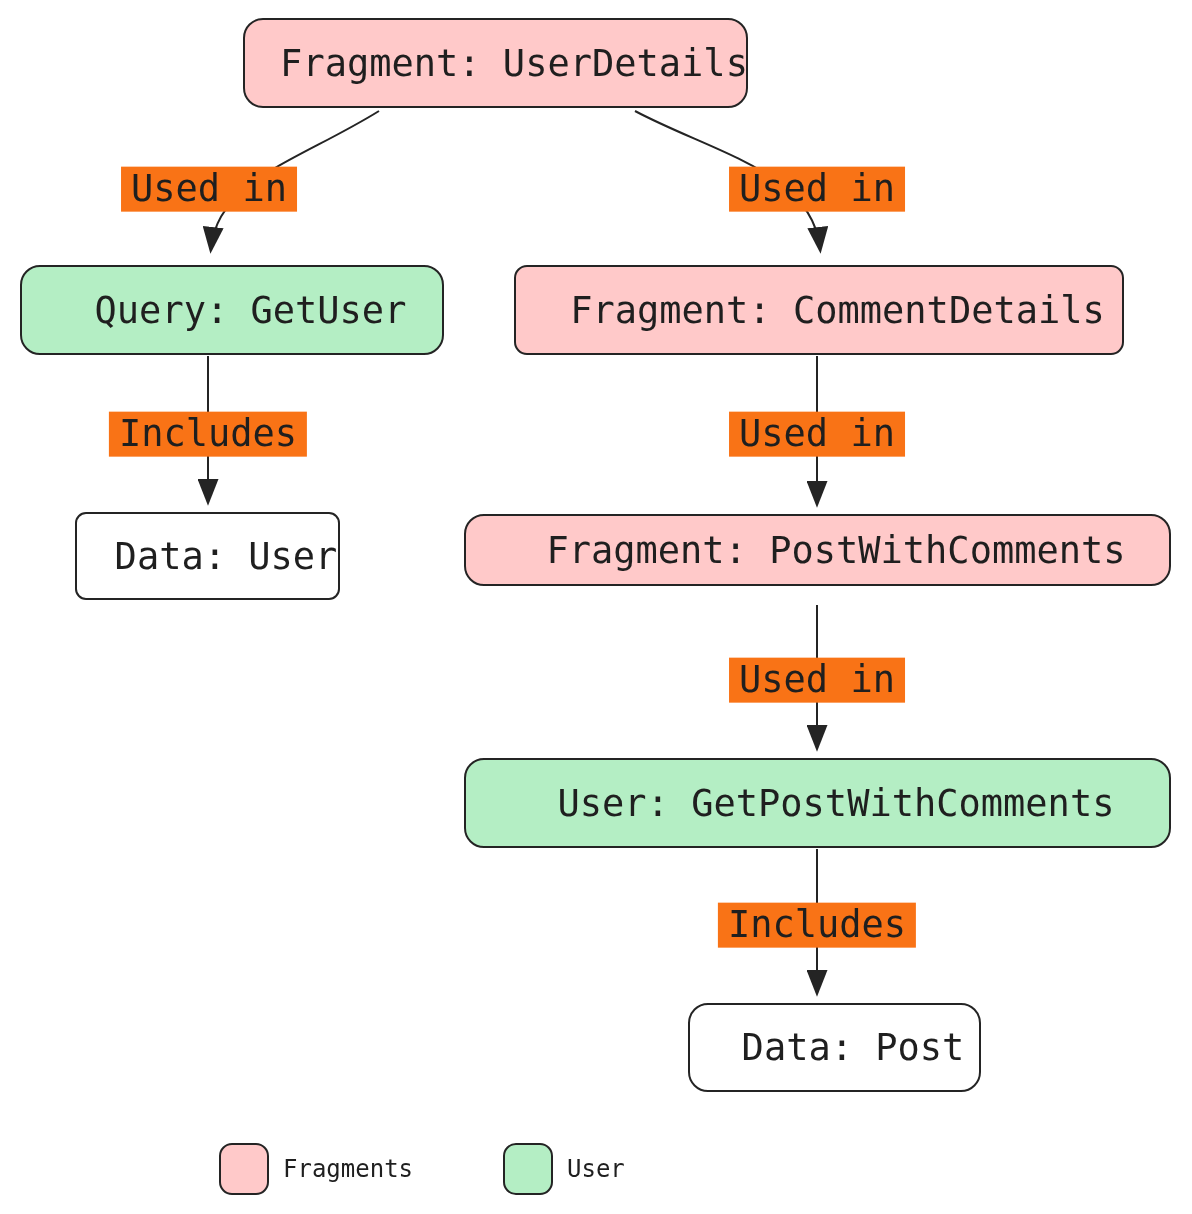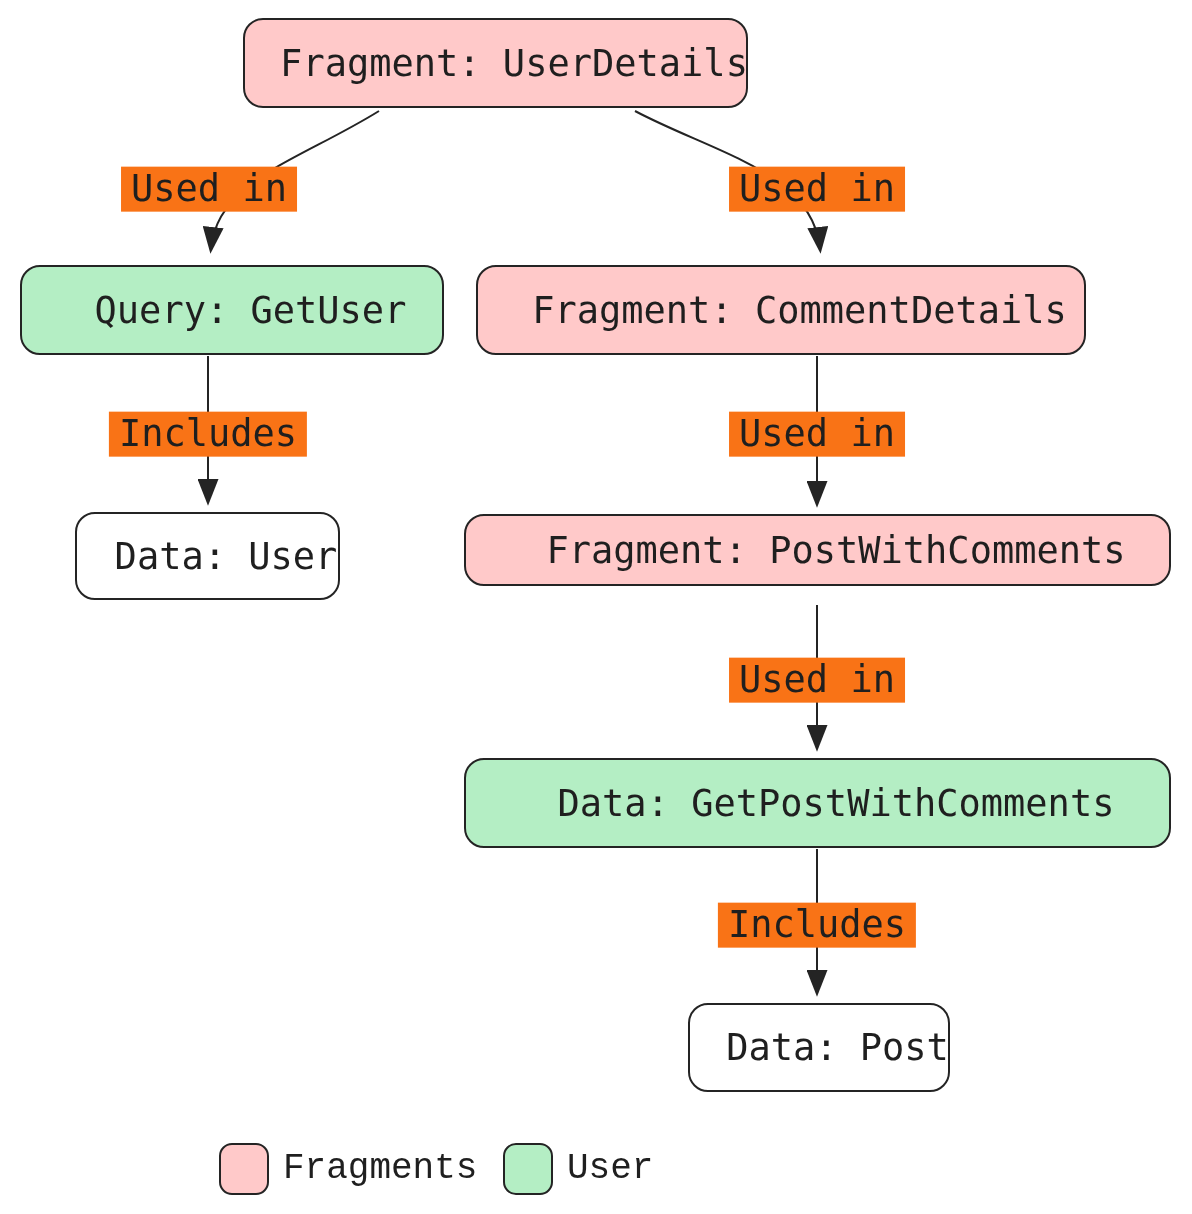--- a/index.html
+++ b/index.html
@@ -36,25 +36,25 @@
     letter-spacing: 0px;
     padding-left: 37px;
   }
   .node.fragment { background: #ffc9c9; }
   .node.query    { background: #b4eec4; }
   .node.data     { background: #ffffff; }
 
   
   #n1 { left: 243px; top: 18px;   width: 505px; height: 90px; }
   #n2 { left: 20px;  top: 265px;  width: 424px; height: 90px; }
-  #n3 { left: 476px; top: 265px;  width: 610px; height: 90px; }
-  #n4 { left: 75px;  top: 512px;  width: 265px; height: 88px; }
+  #n3 { left: 514px; top: 265px;  width: 610px; height: 90px; border-radius: 13px; }
+  #n4 { left: 75px;  top: 512px;  width: 265px; height: 88px; border-radius: 11px; }
   #n5 { left: 464px; top: 514px;  width: 707px; height: 72px; }
   #n6 { left: 464px; top: 758px;  width: 707px; height: 90px; }
-  #n7 { left: 688px; top: 1003px; width: 262px; height: 89px; }
+  #n7 { left: 688px; top: 1003px; width: 293px; height: 89px; }
 
   .edge-label {
     position: absolute;
     transform: translate(-50%, -50%);
     background: #f97316;
     padding: 2px 10px;
     font-size: 37px;
     line-height: 1.1;
     white-space: nowrap;
   }
@@ -76,23 +76,22 @@
   .legend-swatch {
     width: 50px;
     height: 52px;
     box-sizing: border-box;
     border: 2.5px solid #242424;
     border-radius: 13px;
   }
   .legend-swatch.fragment { background: #ffc9c9; }
   .legend-swatch.query    { background: #b4eec4; }
   .legend-label {
-    font-size: 36px;
+    font-size: 24px;
     line-height: 1;
-    font-family: Liberation Mono, monospace;
   }
 </style>
 </head>
 <body>
 
 <div class="canvas">
 
   <svg class="edges" viewBox="0 0 1192 1214" xmlns="http://www.w3.org/2000/svg">
     <defs>
       <marker id="arrowhead" viewBox="0 0 14 11" refX="11" refY="5.5" markerWidth="27" markerHeight="21" markerUnits="userSpaceOnUse" orient="auto">
@@ -116,21 +115,21 @@
   <div id="n3" class="node fragment">
     <span>Fragment: CommentDetails</span>
   </div>
   <div id="n4" class="node data">
     <span>Data: User</span>
   </div>
   <div id="n5" class="node fragment">
     <span>Fragment: PostWithComments</span>
   </div>
   <div id="n6" class="node query">
-    <span>Data: GetPostWithComments</span>
+    <span>User: GetPostWithComments</span>
   </div>
   <div id="n7" class="node data">
     <span>Data: Post</span>
   </div>
 
   <div id="el1" class="edge-label">Used in</div>
   <div id="el2" class="edge-label">Used in</div>
   <div id="el3" class="edge-label">Includes</div>
   <div id="el4" class="edge-label">Used in</div>
   <div id="el5" class="edge-label">Used in</div>

